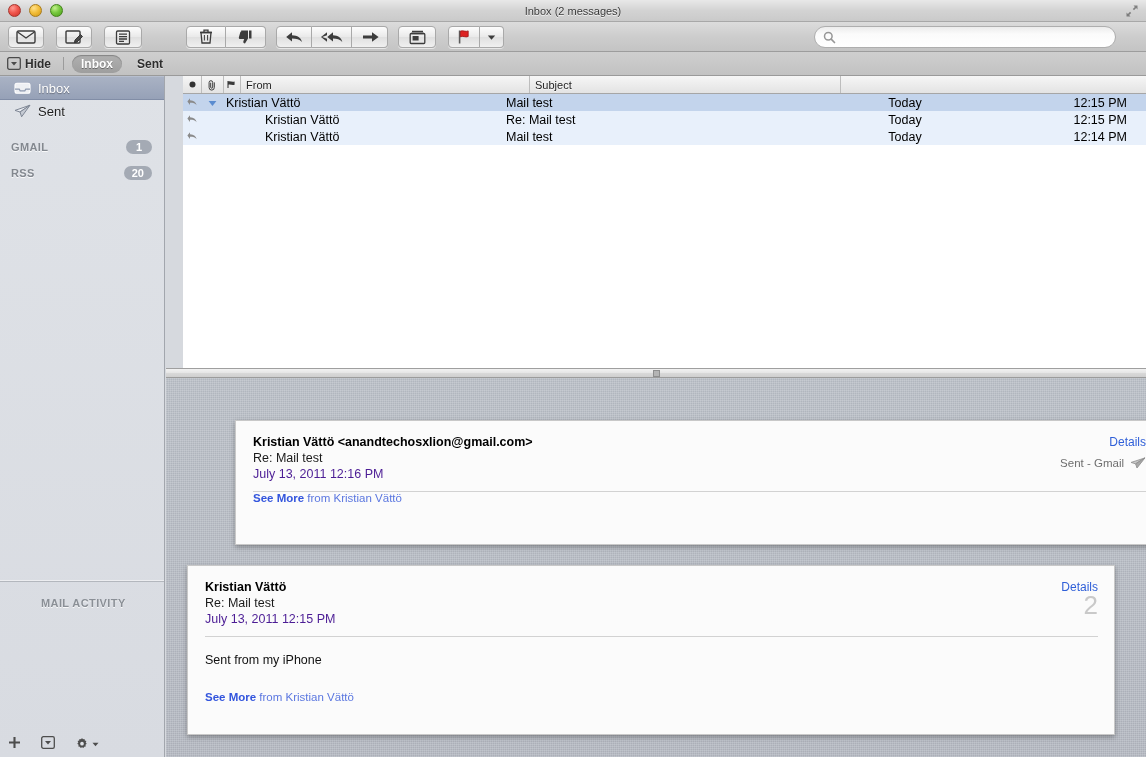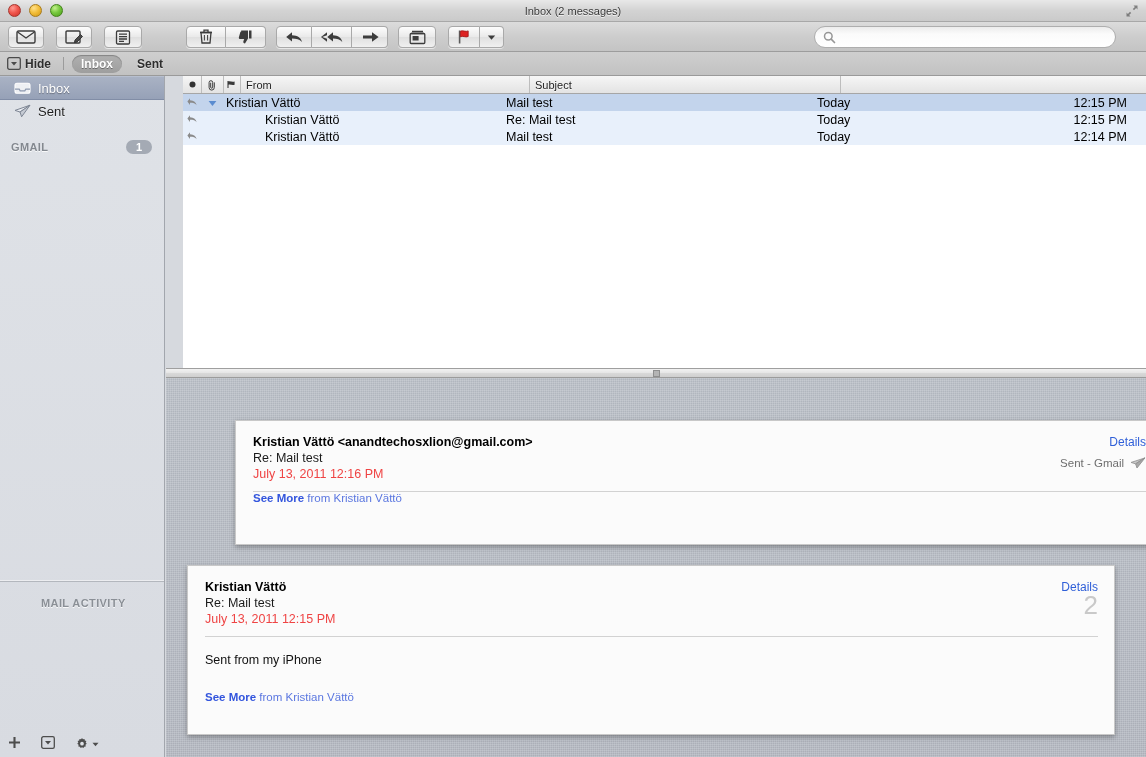--- a/index.html
+++ b/index.html
@@ -184,21 +184,21 @@
     font-size: 12.5px; color: #000000;
     box-sizing: border-box;
   }
   .msgrow.sel { background: #c3d4ec; }
   .msgrow.alt { background: #e8f0fb; }
   .cell { box-sizing: border-box; overflow: hidden; white-space: nowrap; }
   .c-reply { width: 19px; text-align: center; }
   .c-tri { width: 20px; text-align: center; }
   .c-from { padding-left: 4px; }
   .c-subj { padding-left: 4px; }
-  .c-date { padding-left: 4px; }
+  .c-date { padding-left: 4px; text-align: center; }
   .c-time { text-align: right; padding-right: 4px; }
   .list-blank { background: #ffffff; }
 
   
   .divider {
     position: absolute; left: 166px; top: 368px; width: 980px; height: 10px;
     background: linear-gradient(to bottom, #f2f2f2 0%, #e6e6e6 45%, #d8d8d8 55%, #cfcfcf 100%);
     border-top: 1px solid #9f9f9f; border-bottom: 1px solid #9b9b9b;
     box-sizing: border-box;
     display: flex; align-items: center; justify-content: center;
@@ -220,21 +220,21 @@
     border: 1px solid #c8c8c8;
     box-shadow: 0 2px 5px rgba(0,0,0,0.30);
     box-sizing: border-box;
   }
   .card-head { position: relative; padding: 14px 16px 8px 17px; }
   .hdr-from {
     font-size: 12.5px; font-weight: bold; color: #000000;
     margin-bottom: 2px;
   }
   .hdr-subj { font-size: 12.5px; color: #1a1a1a; margin-bottom: 2px; }
-  .hdr-date { font-size: 12.5px; color: #ef4444; }
+  .hdr-date { font-size: 12.5px; color: #4c1d95; }
   .details-link {
     position: absolute; right: 16px; top: 14px;
     font-size: 12px; color: #2f5fd8;
   }
   .sent-via {
     position: absolute; right: 16px; top: 36px;
     font-size: 11.5px; color: #6e6e6e;
     display: flex; align-items: center; gap: 6px;
   }
   .convo-num {
@@ -390,20 +390,24 @@
         </svg>
       </span>
       <span>Sent</span>
     </div>
 
     <div class="sb-group" style="margin-top:12px;">
       <span>GMAIL</span>
       <span class="badge">1</span>
     </div>
 
+    <div class="sb-group">
+      <span>RSS</span>
+      <span class="badge">20</span>
+    </div>
 
     <div class="activity-sep"></div>
     <div class="activity-title">MAIL ACTIVITY</div>
 
     <div class="sb-footer">
       <span>
         <svg width="13" height="13" viewBox="0 0 13 13">
           <path d="M6.5 1v11M1 6.5h11" stroke="#4d4d4d" stroke-width="2.1" fill="none"></path>
         </svg>
       </span>

